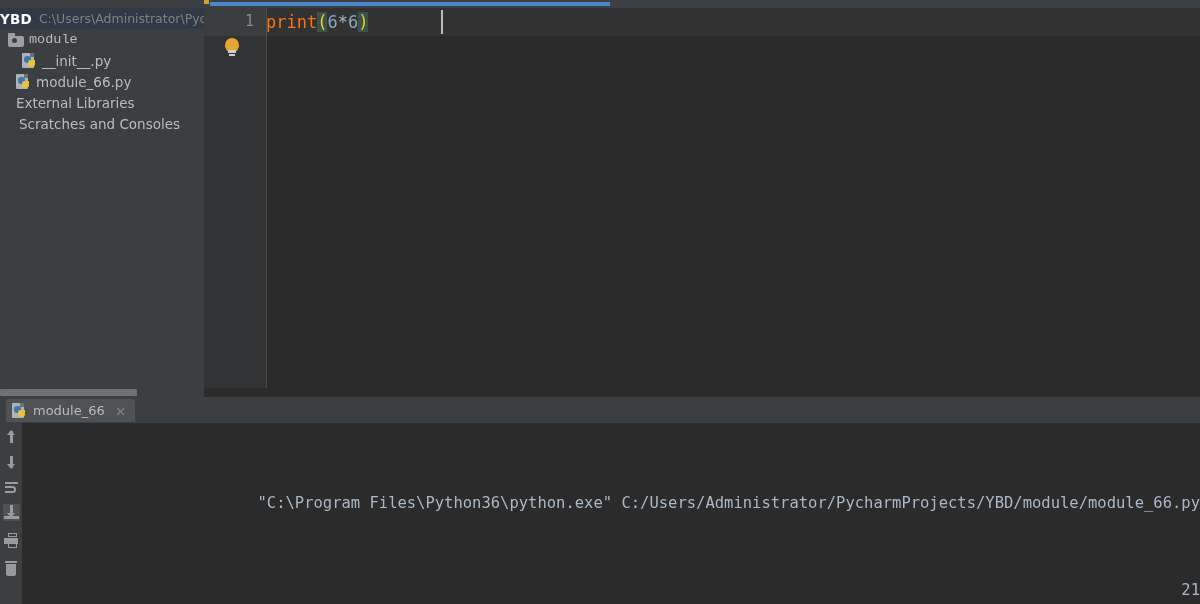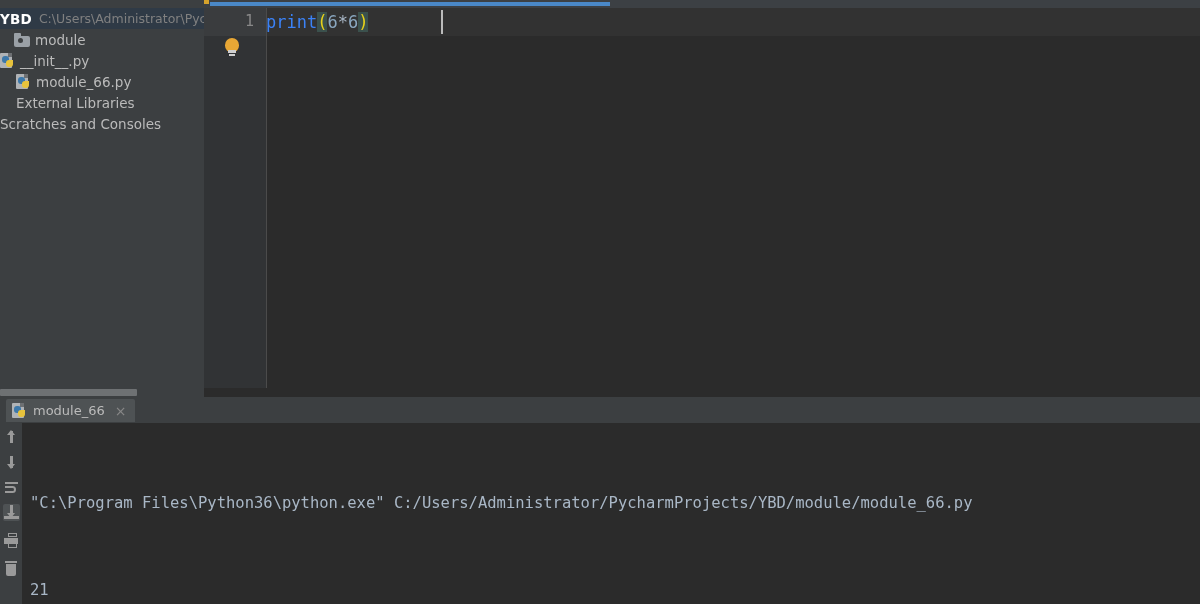--- a/index.html
+++ b/index.html
@@ -109,21 +109,21 @@
   #gutter-border {
     position: absolute; left: 62px; top: 8px; width: 1px; height: 380px;
     background: #4b4b4b;
   }
   #code {
     position: absolute; left: 62px; top: 8px; width: 930px; height: 380px;
     font-family: "DejaVu Sans Mono", "Liberation Mono", monospace;
     font-size: 17px; line-height: 28px; white-space: pre;
   }
   #code-line-1 { position: absolute; left: 0px; top: 0px; }
-  .tok-builtin { color: #3b82f6; }
+  .tok-builtin { color: #f97316; }
   .tok-paren {
     color: #e8d21a;
     background: #3b514d;
   }
   .tok-num { color: #8aa7c0; }
   .tok-op  { color: #a9b7c6; }
   #caret {
     position: absolute; left: 175px; top: 2px; width: 2px; height: 24px;
     background: #bbbbbb;
   }
@@ -142,20 +142,21 @@
   }
   #bulb .base {
     position: absolute; left: 5px; top: 16px; width: 6px; height: 2px;
     background: #cfcfcf;
   }
 
   
   #run-panel {
     position: absolute; left: 0; top: 397px; width: 1200px; height: 207px;
     background: #3c3f41;
+    text-align: right;
   }
   #run-tabbar {
     position: absolute; left: 0; top: 0; width: 1200px; height: 26px;
     background: #3c3f41;
   }
   #run-tab {
     position: absolute; left: 6px; top: 2px; height: 23px;
     padding: 0 8px 0 6px;
     display: flex; align-items: center; gap: 6px;
     background: #4e5254; border-radius: 2px 2px 0 0;
@@ -242,30 +243,30 @@
 
 <div id="app">
 
   <div id="project-panel">
 
     <div class="tree-row selected" style="top:8px;padding-left:0px;">
       <span class="tree-label bold">YBD</span>
       <span class="tree-path">C:\Users\Administrator\Pychar</span>
     </div>
 
-    <div class="tree-row" style="top:29px;padding-left:14px;">
+    <div class="tree-row" style="top:29px;padding-left:8px;font-family:Liberation Mono, monospace;">
       <span class="icon ic-folder">
         <span class="tab"></span>
           <span class="body"></span>
           <span class="dot"></span>
       </span>
       <span class="tree-label">module</span>
     </div>
 
-    <div class="tree-row" style="top:50px;">
+    <div class="tree-row" style="top:50px;padding-left:22px;">
       <span class="icon ic-py">
         <span class="sheet"></span>
           <span class="fold"></span>
         <span class="blue"></span>
           <span class="yellow"></span>
       </span>
       <span class="tree-label">__init__.py</span>
     </div>
 
     <div class="tree-row" style="top:71px;padding-left:16px;">
@@ -275,21 +276,21 @@
         <span class="blue"></span>
           <span class="yellow"></span>
       </span>
       <span class="tree-label">module_66.py</span>
     </div>
 
     <div class="tree-row" style="top:92px;padding-left:16px;">
       <span class="tree-label">External Libraries</span>
     </div>
 
-    <div class="tree-row" style="top:113px;padding-left:0px;">
+    <div class="tree-row" style="top:113px;padding-left:0px;margin-left:19px;">
       <span class="tree-label">Scratches and Consoles</span>
     </div>
   </div>
 
   <div id="project-hscroll">
     <div class="thumb"></div>
   </div>
 
   <div id="editor-area">
     <div id="tabbar-edge">

